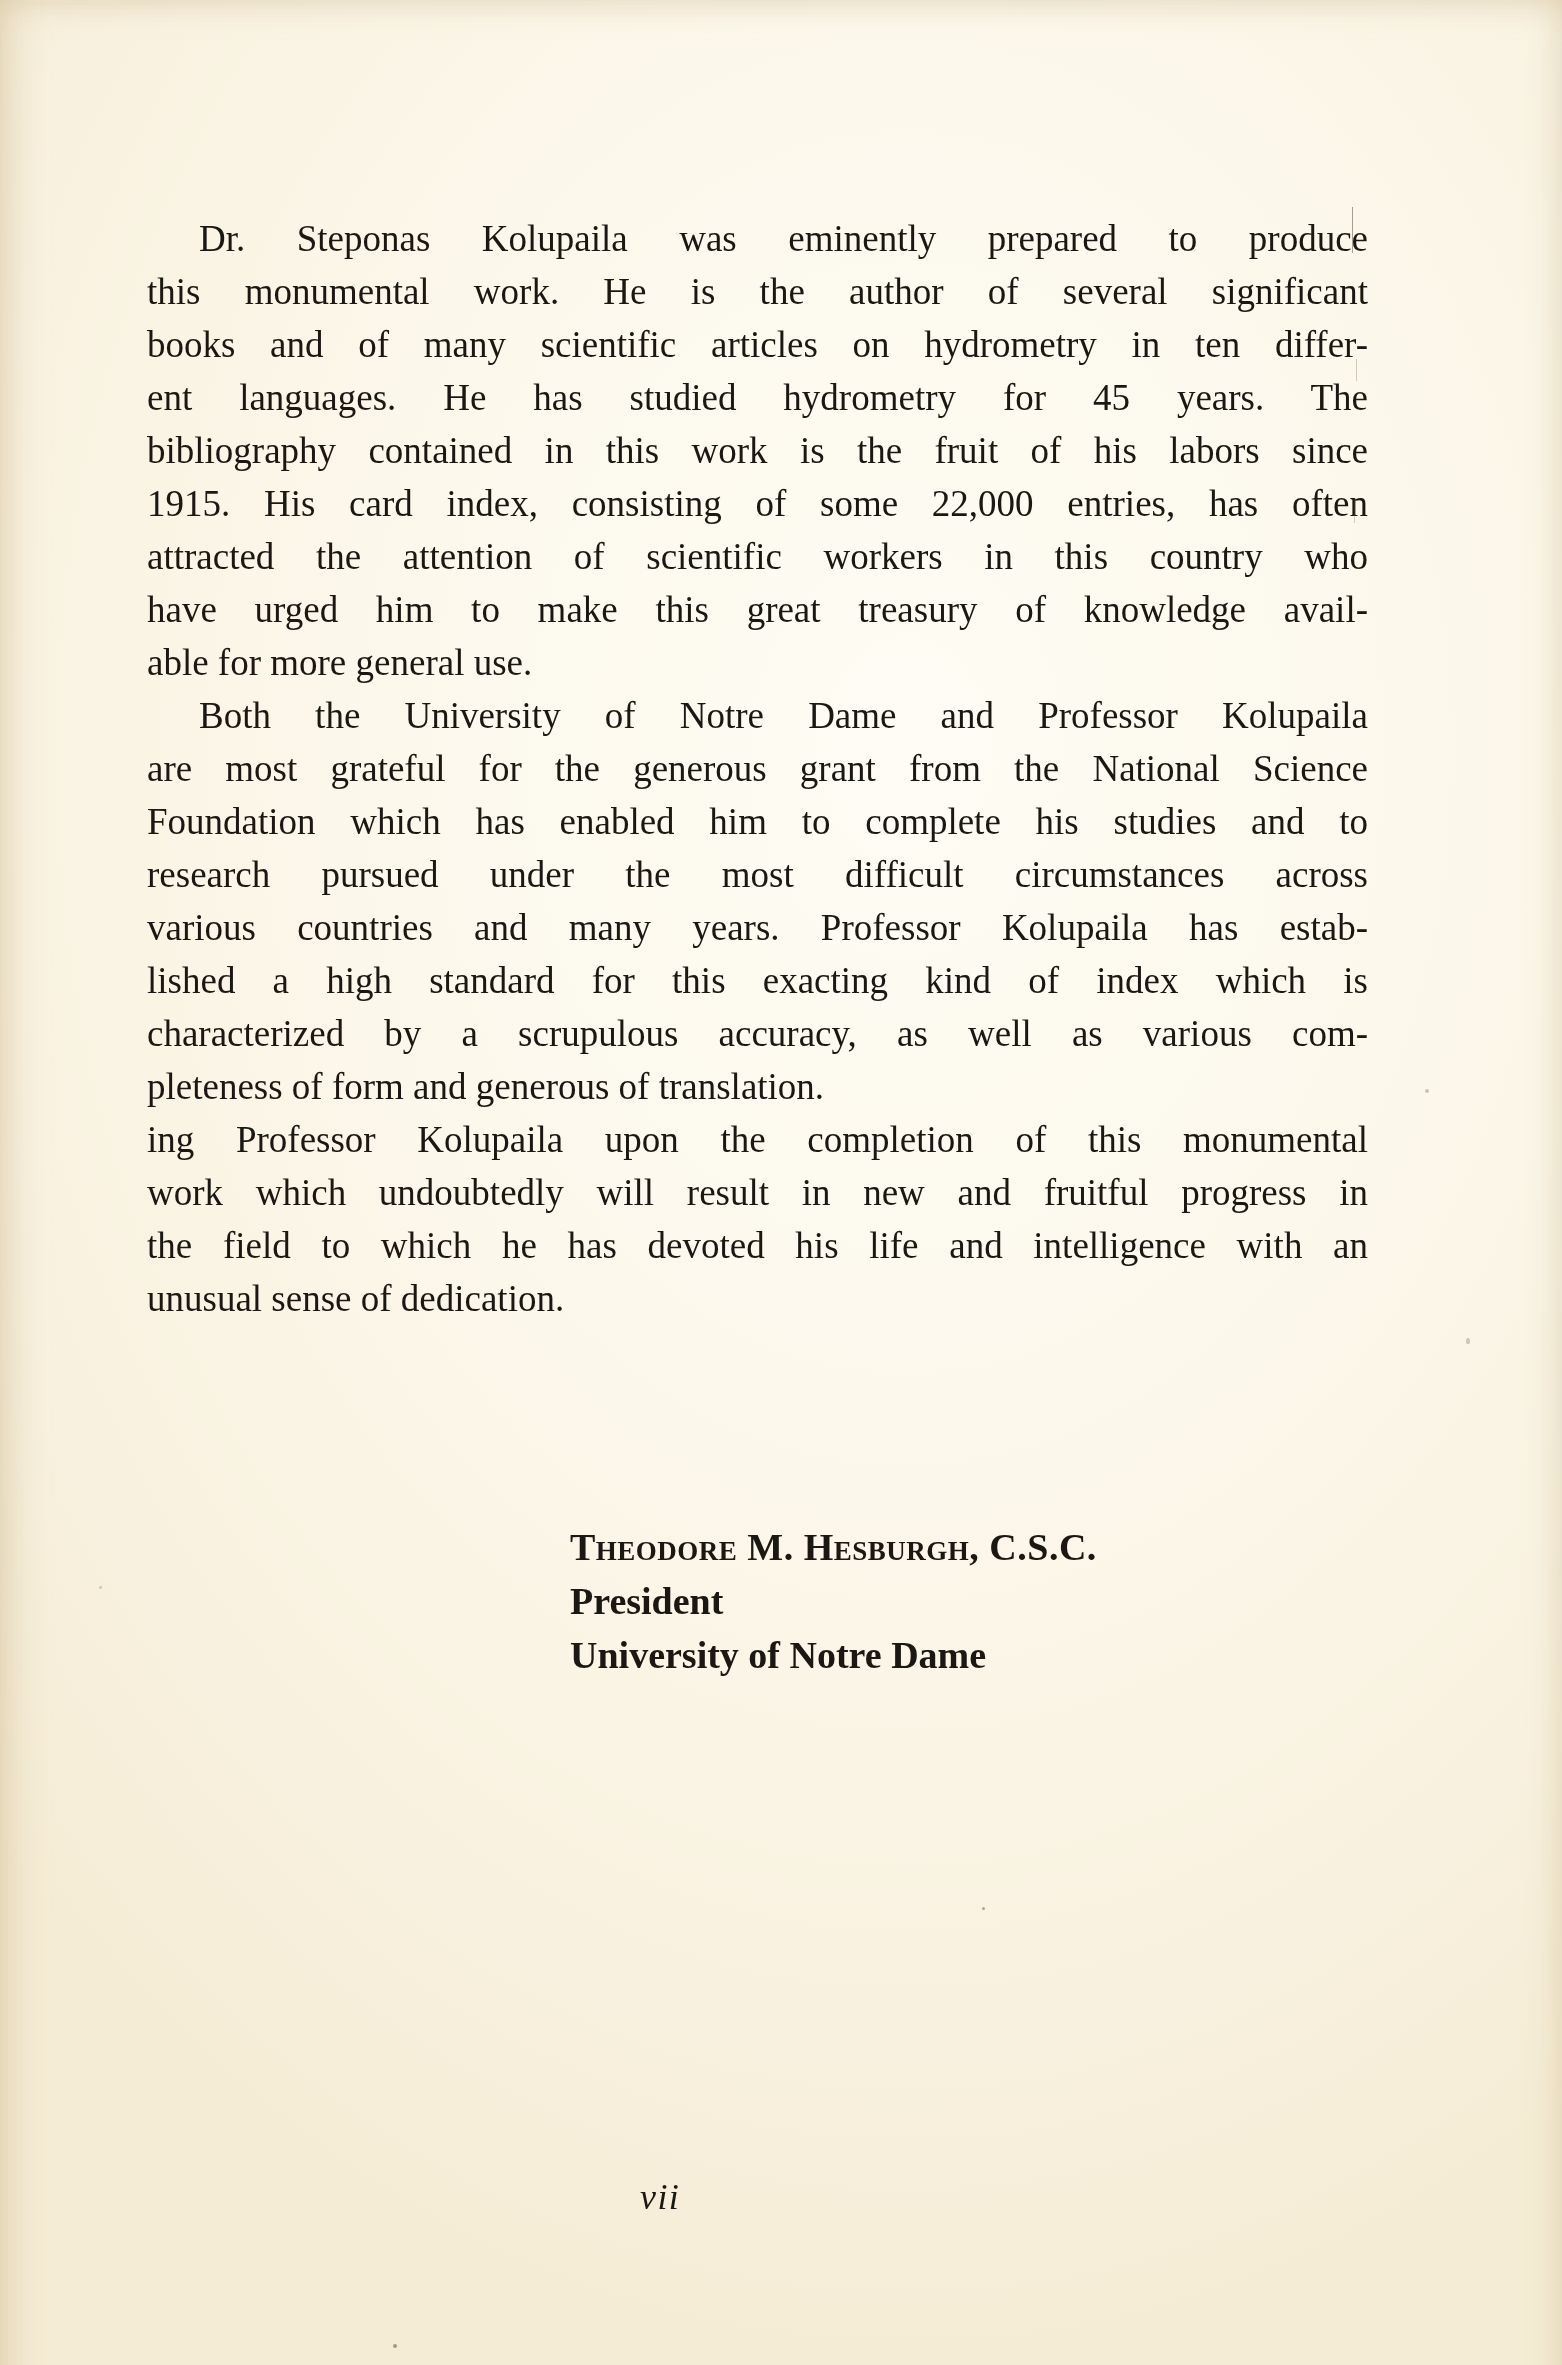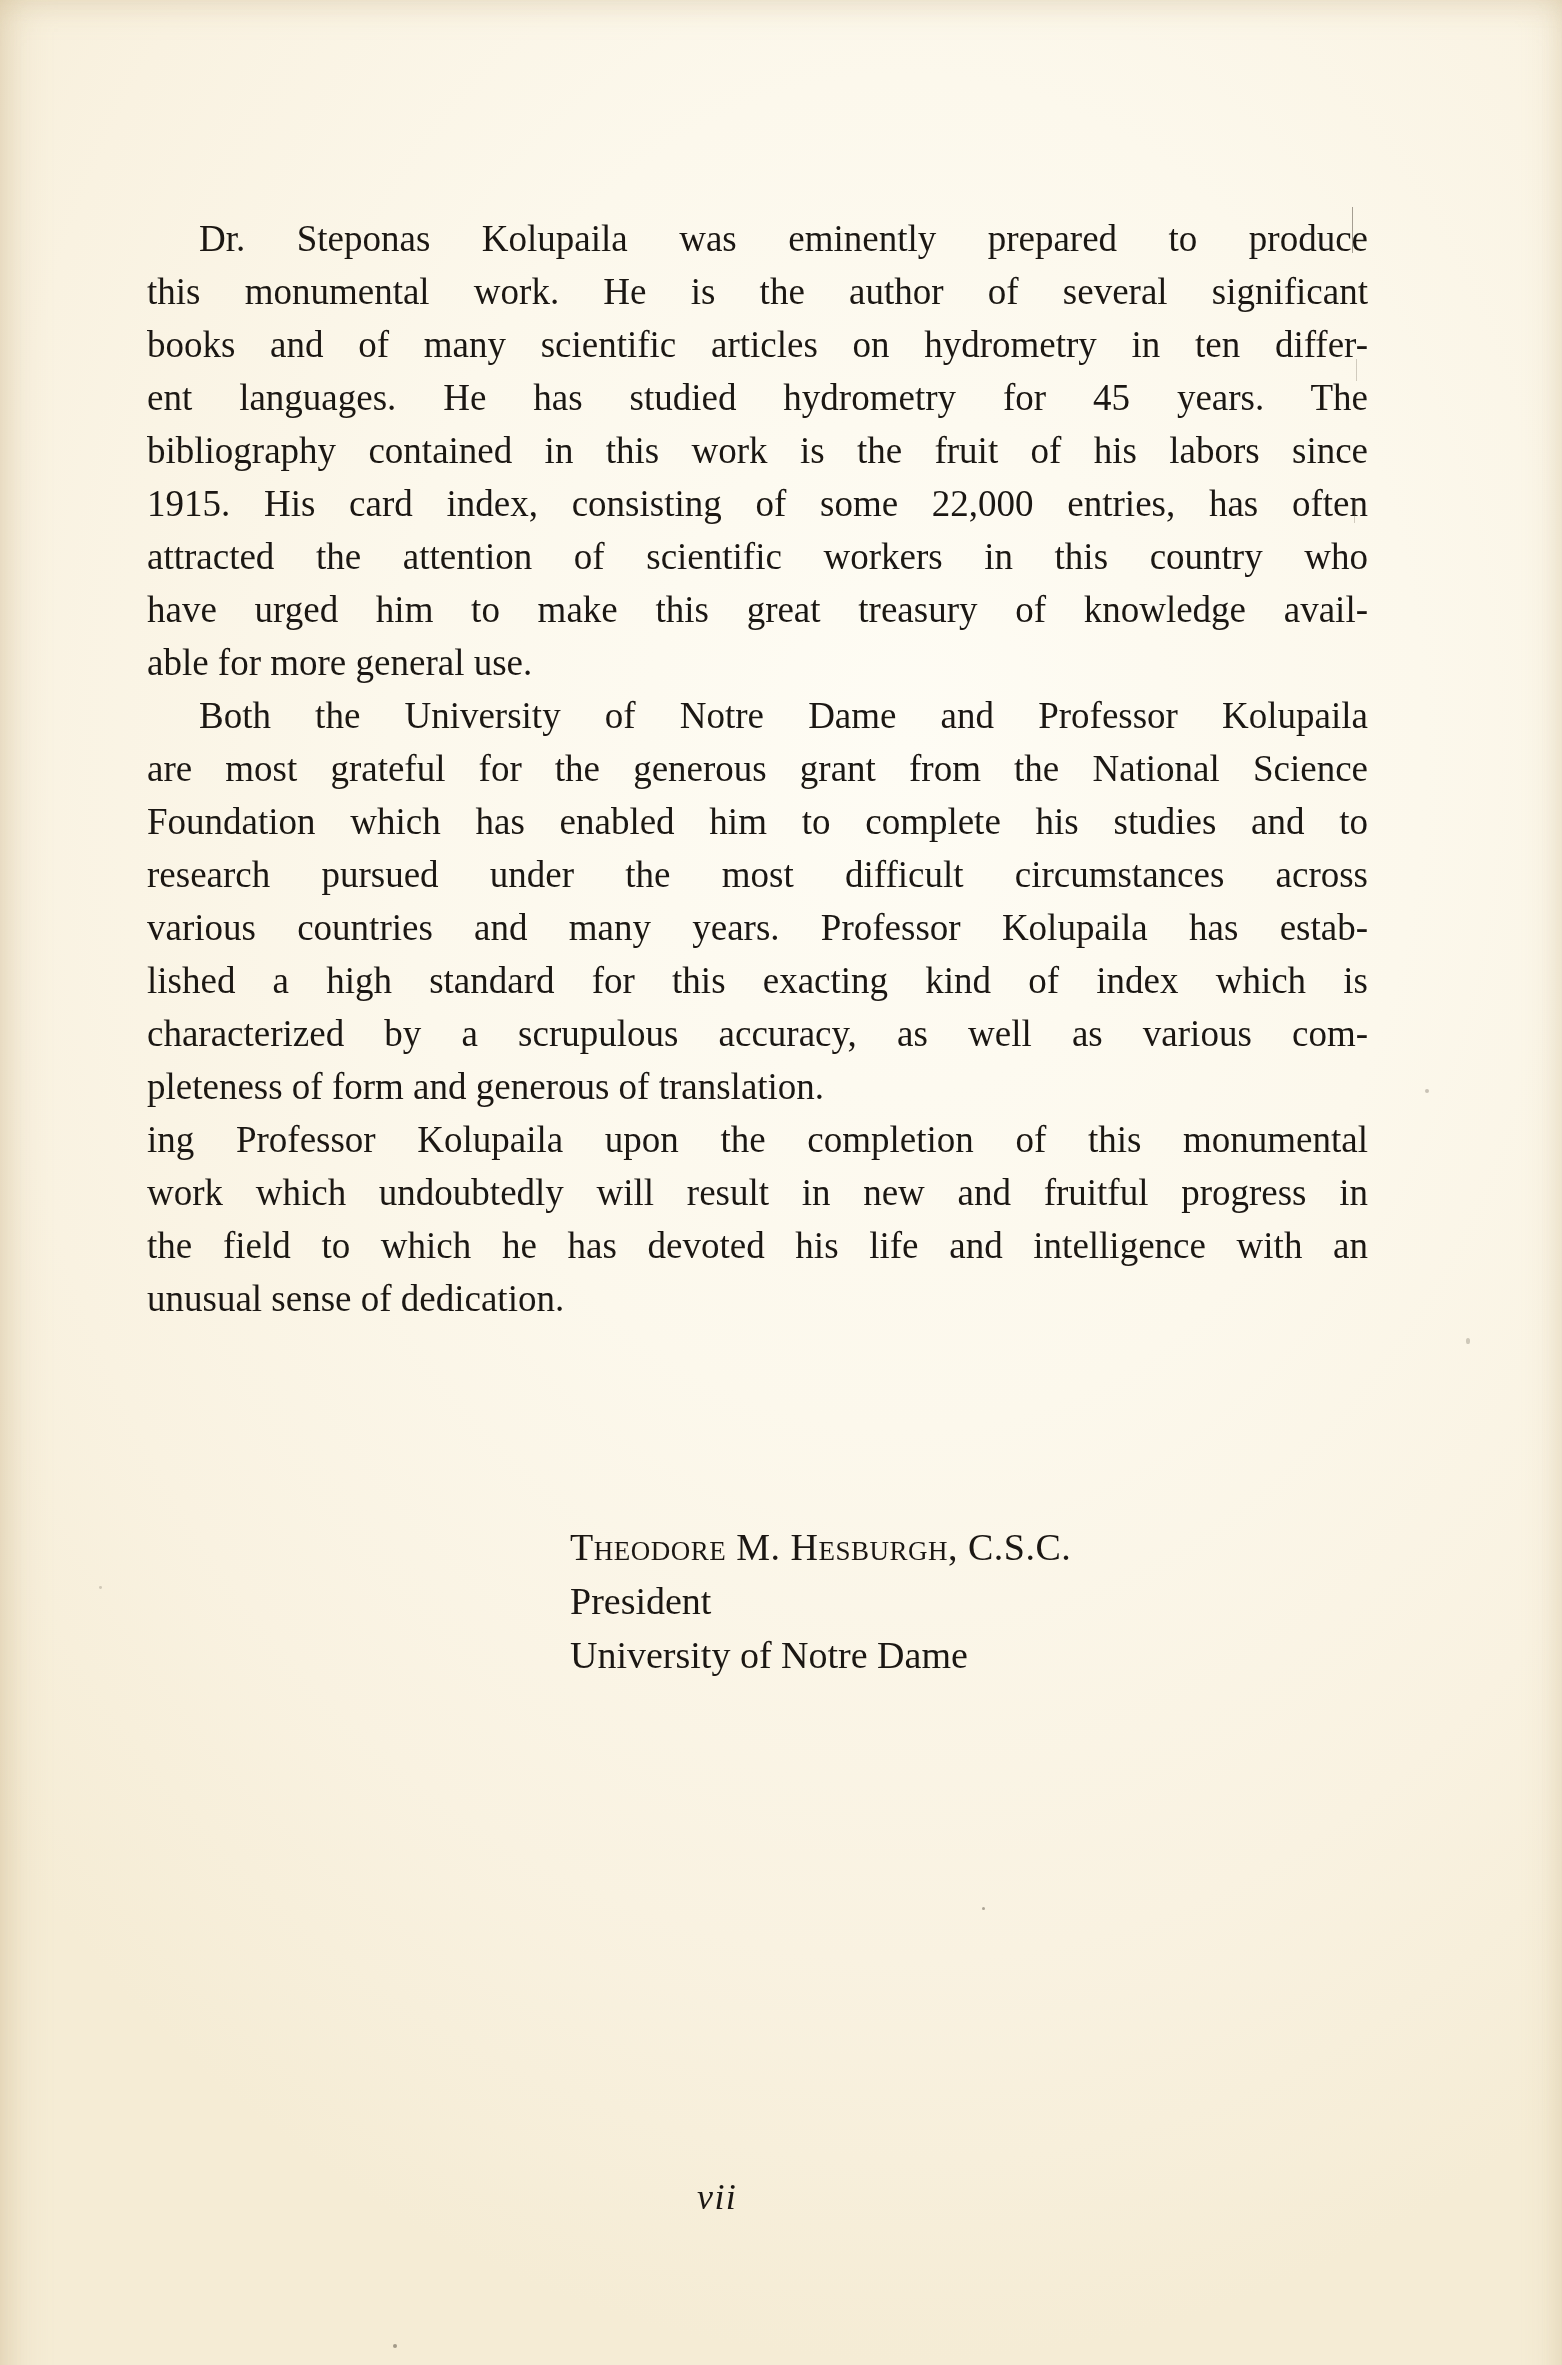--- a/index.html
+++ b/index.html
@@ -48,28 +48,29 @@
   .line.last   { text-align-last: left; }
   .signature {
     position: absolute;
     left: 570px;
     top: 1520px;
   }
   .sig-line {
     margin: 0;
     font-size: 38px;
     line-height: 54px;
+    font-weight: bold;
   }
   .sig-name {
     font-variant: small-caps;
     letter-spacing: 0.5px;
   }
   .page-number {
     position: absolute;
-    left: 697px;
+    left: 640px;
     top: 2178px;
     font-size: 36px;
     line-height: 38px;
     font-style: italic;
     letter-spacing: 1.4px;
   }
   
   .speck {
     position: absolute;
     background: #5d5548;

